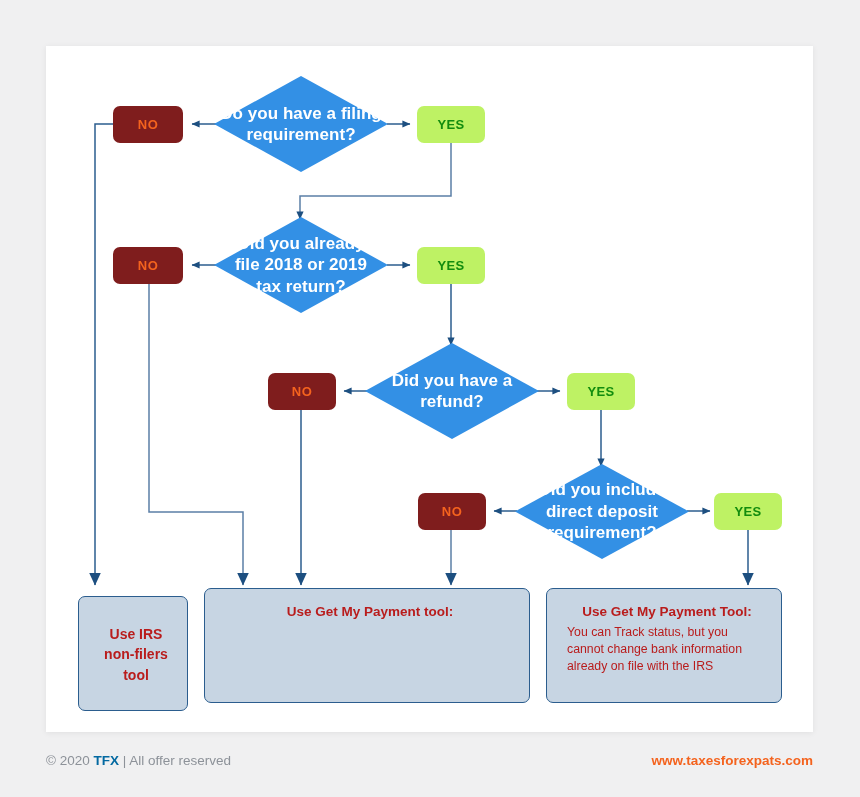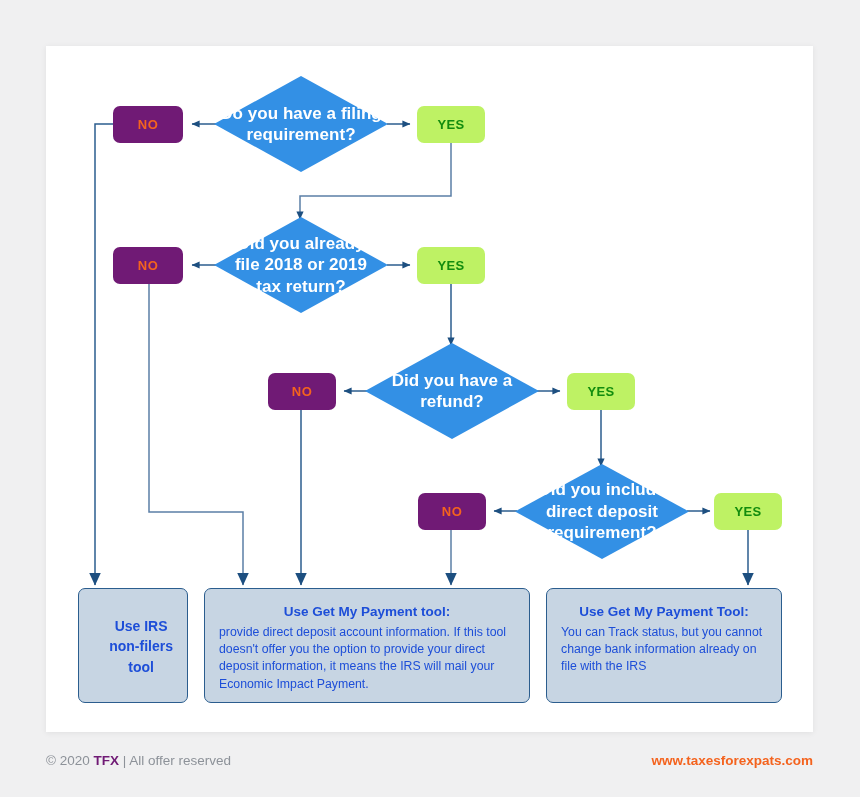--- a/index.html
+++ b/index.html
@@ -65,55 +65,56 @@
   }
 
   
   .pill {
     border-radius: 7px;
     font-weight: bold;
     font-size: 13px;
     letter-spacing: 0.4px;
   }
   .pill.no {
-    background: #701a75;
+    background: #7f1d1d;
     color: #f4631e;
   }
   .pill.yes {
     background: #bef264;
     color: #128c0e;
   }
 
   
   .result {
     background: #c7d5e3;
     border: 1.6px solid #2b5d8e;
     border-radius: 7px;
-    color: #1d4ed8;
+    color: #b91c1c;
     display: block;
-    padding: 14px 14px 12px 14px;
+    padding: 14px 14px 12px 20px;
     text-align: center;
   }
   .result .rtitle {
     font-weight: bold;
     font-size: 13.5px;
     line-height: 1.3;
     display: block;
     margin-bottom: 3px;
   }
   .result .rbody {
     font-size: 12.3px;
     line-height: 1.42;
     display: block;
     text-align: left;
   }
   .result.narrow {
     display: flex;
     align-items: center;
-    justify-content: flex-end;
+    justify-content: center;
+    margin-top: 8px;
   }
   .result.narrow .rtitle {
     font-size: 14px;
     line-height: 1.45;
     margin: 0;
   }
 
   
   #footer {
     position: absolute;
@@ -122,21 +123,21 @@
     width: 767px;
     height: 30px;
     display: flex;
     align-items: center;
     justify-content: space-between;
   }
   #copyright {
     font-size: 13.5px;
     color: #8d9299;
   }
-  #copyright b { color: #701a75; }
+  #copyright b { color: #0369a1; }
   #site-url {
     font-size: 13.5px;
     font-weight: bold;
     color: #f4631e;
     text-decoration: none;
   }
 </style>
 </head>
 <body>
 
@@ -239,21 +240,20 @@
 <div class="node pill yes" style="left:714px; top:493px; width:68px; height:37px;">
   <span>YES</span>
 </div>
 
 <div class="node result narrow" style="left:78px; top:588px; width:110px; height:115px;">
   <span class="rtitle"><span>Use IRS</span><br><span>non-filers</span><br><span>tool</span></span>
 </div>
 
 <div class="node result" style="left:204px; top:588px; width:326px; height:115px;">
   <span class="rtitle">Use Get My Payment tool:</span>
-  <span class="rbody">provide direct deposit account information. If this tool doesn't offer you the option to provide your direct deposit information, it means the IRS will mail your Economic Impact Payment.</span>
 </div>
 
 <div class="node result" style="left:546px; top:588px; width:236px; height:115px;">
   <span class="rtitle">Use Get My Payment Tool:</span>
   <span class="rbody">You can Track status, but you cannot change bank information already on file with the IRS</span>
 </div>
 
 <div id="footer">
   <div id="copyright"><span>© 2020 </span><b>TFX</b><span> | All offer reserved</span></div>
   <a id="site-url" href="#">www.taxesforexpats.com</a>

